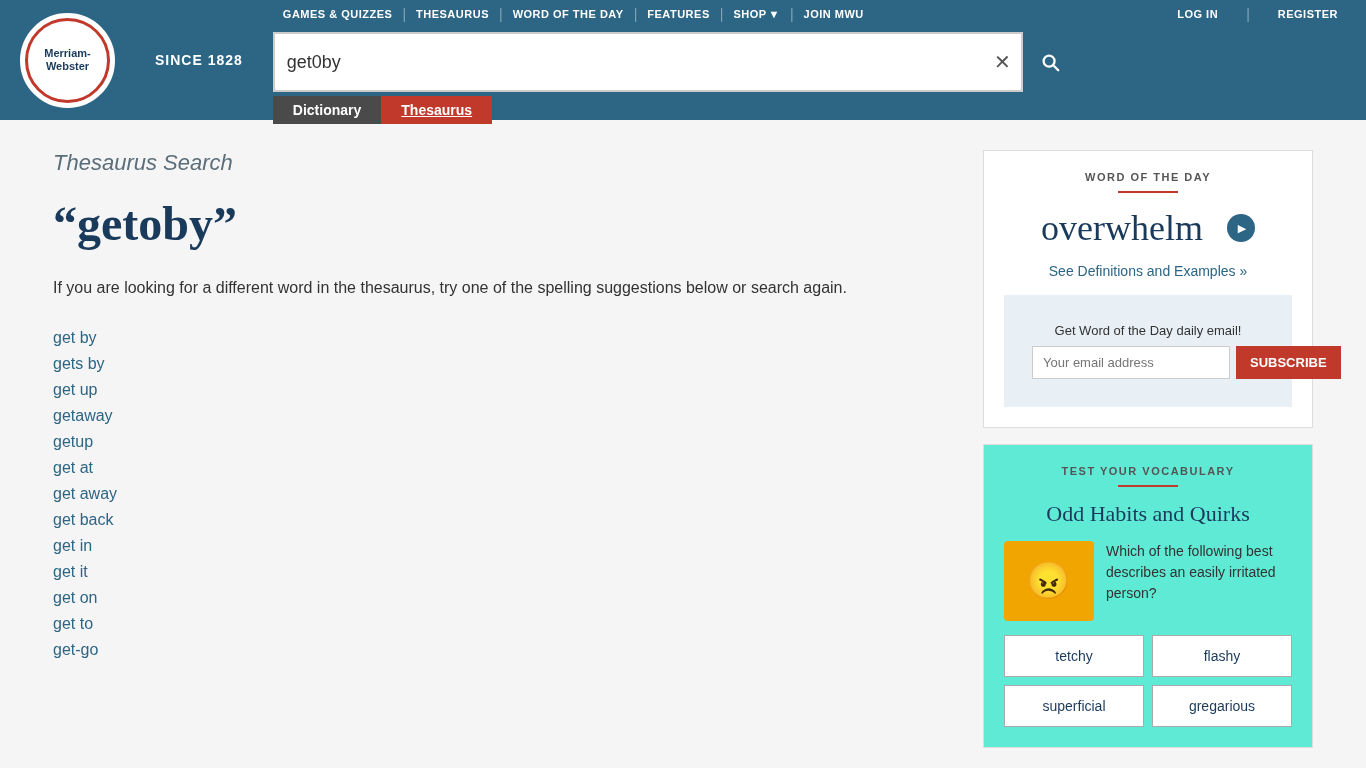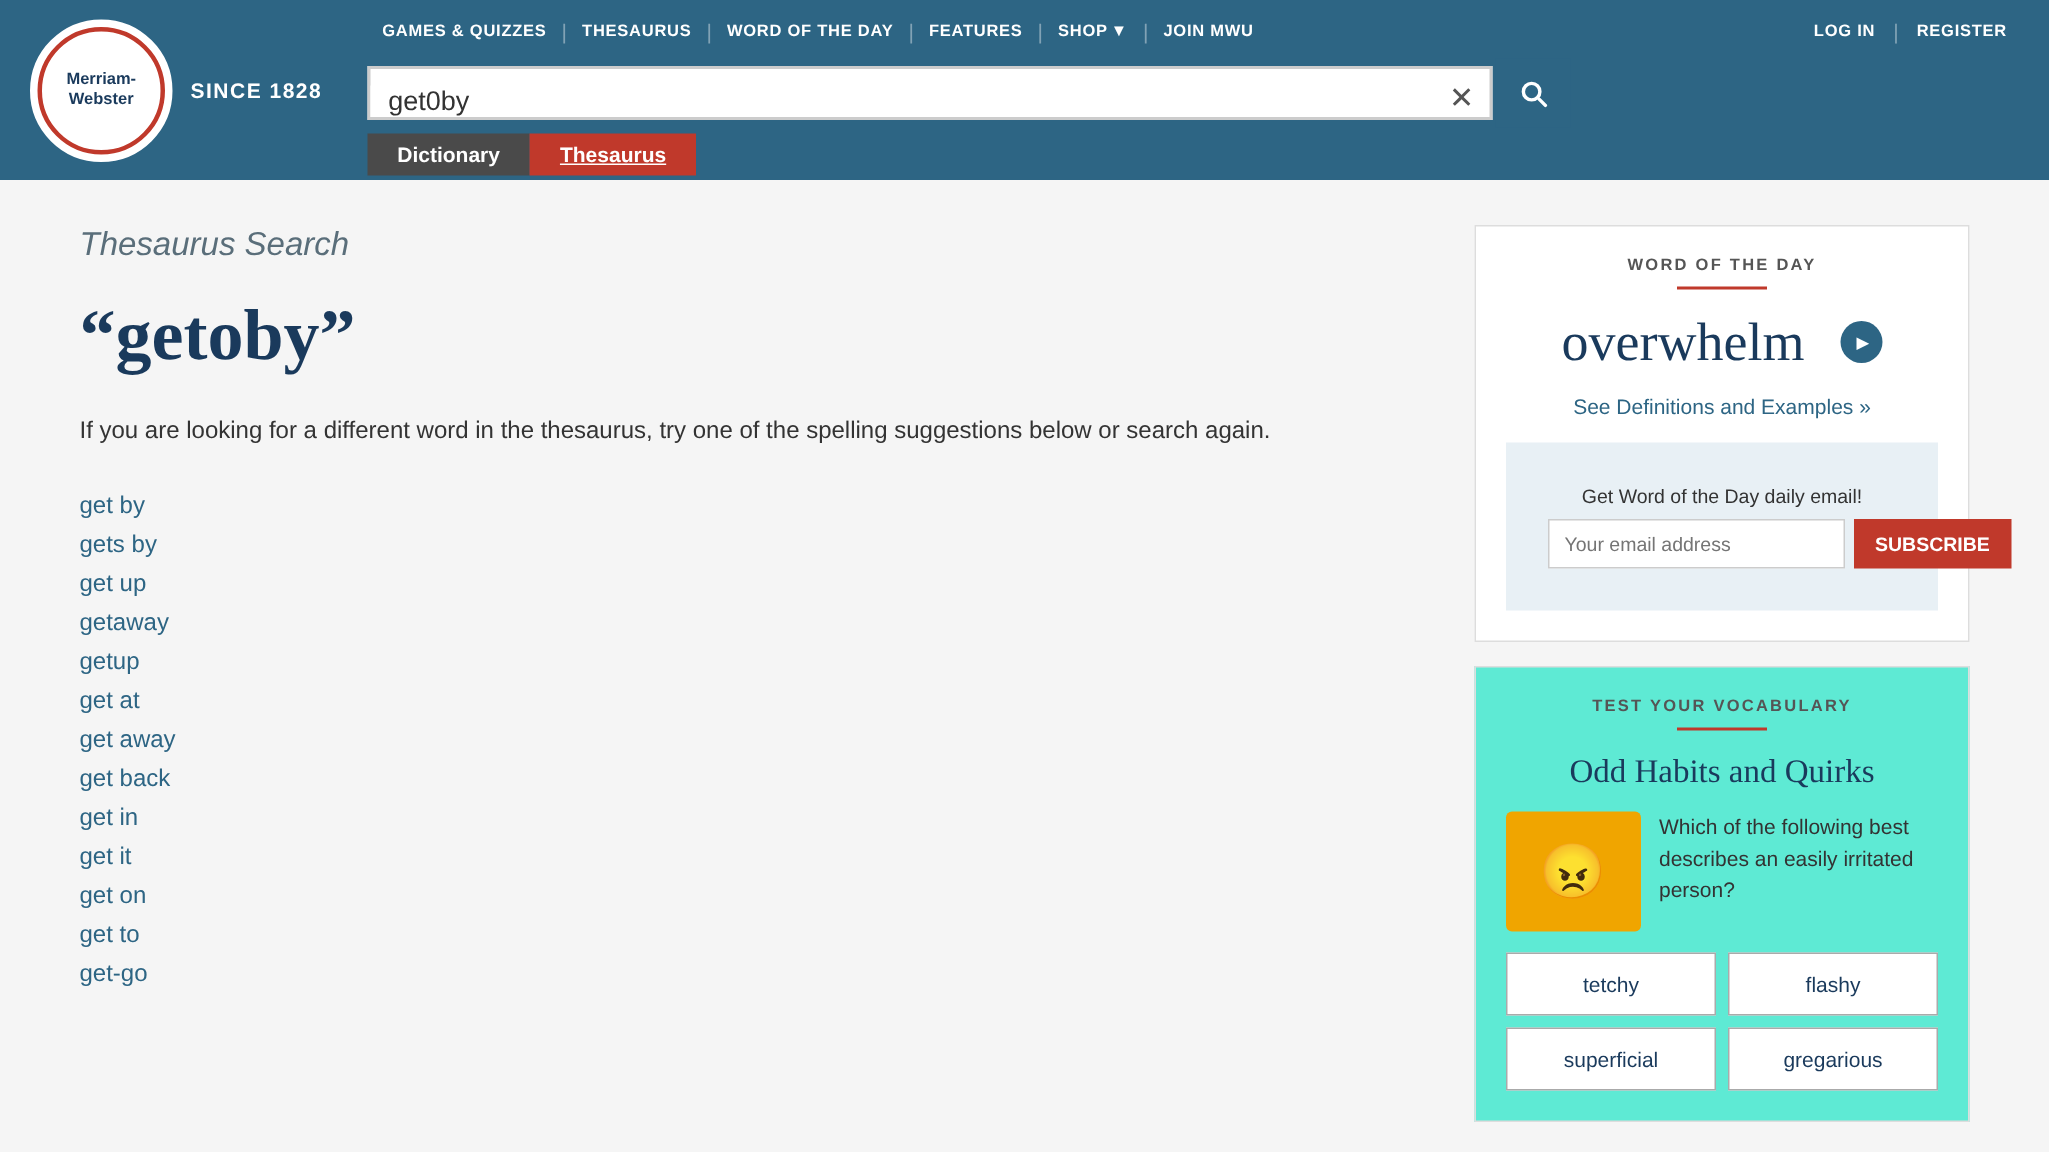--- a/index.html
+++ b/index.html
@@ -46,20 +46,21 @@
       font-weight: bold;
       font-size: 11px;
       line-height: 1.2;
     }
     .since-text {
       color: white;
       font-size: 14px;
       font-weight: bold;
       letter-spacing: 1px;
       white-space: nowrap;
+      margin-left: 28px;
     }
     .nav-search-area {
       flex: 1;
       display: flex;
       flex-direction: column;
       gap: 0;
     }
     .top-nav {
       display: flex;
       align-items: center;
@@ -75,26 +76,26 @@
       letter-spacing: 0.5px;
       padding: 4px 8px;
     }
     .search-row {
       display: flex;
       align-items: center;
       gap: 0;
     }
     .search-box {
       display: flex;
-      align-items: flex-end;
+      align-items: center;
       background: white;
       border: 2px solid #ccc;
       flex: 1;
       max-width: 750px;
-      height: 36px;
+      height: 60px;
     }
     .search-input {
       flex: 1;
       border: none;
       outline: none;
       font-size: 18px;
       padding: 0 12px;
       color: #333;
     }
     .search-clear {
@@ -370,21 +371,21 @@
       color: white;
       font-size: 11px;
       font-weight: bold;
       letter-spacing: 0.5px;
       padding: 4px 10px;
       cursor: pointer;
     }
     .nav-right-links {
       display: flex;
       align-items: center;
-      gap: 4px;
+      gap: 20px;
       margin-left: auto;
     }
     .nav-right-links a {
       color: white;
       text-decoration: none;
       font-size: 11px;
       font-weight: bold;
       padding: 4px 8px;
     }
     .nav-sep-right {

